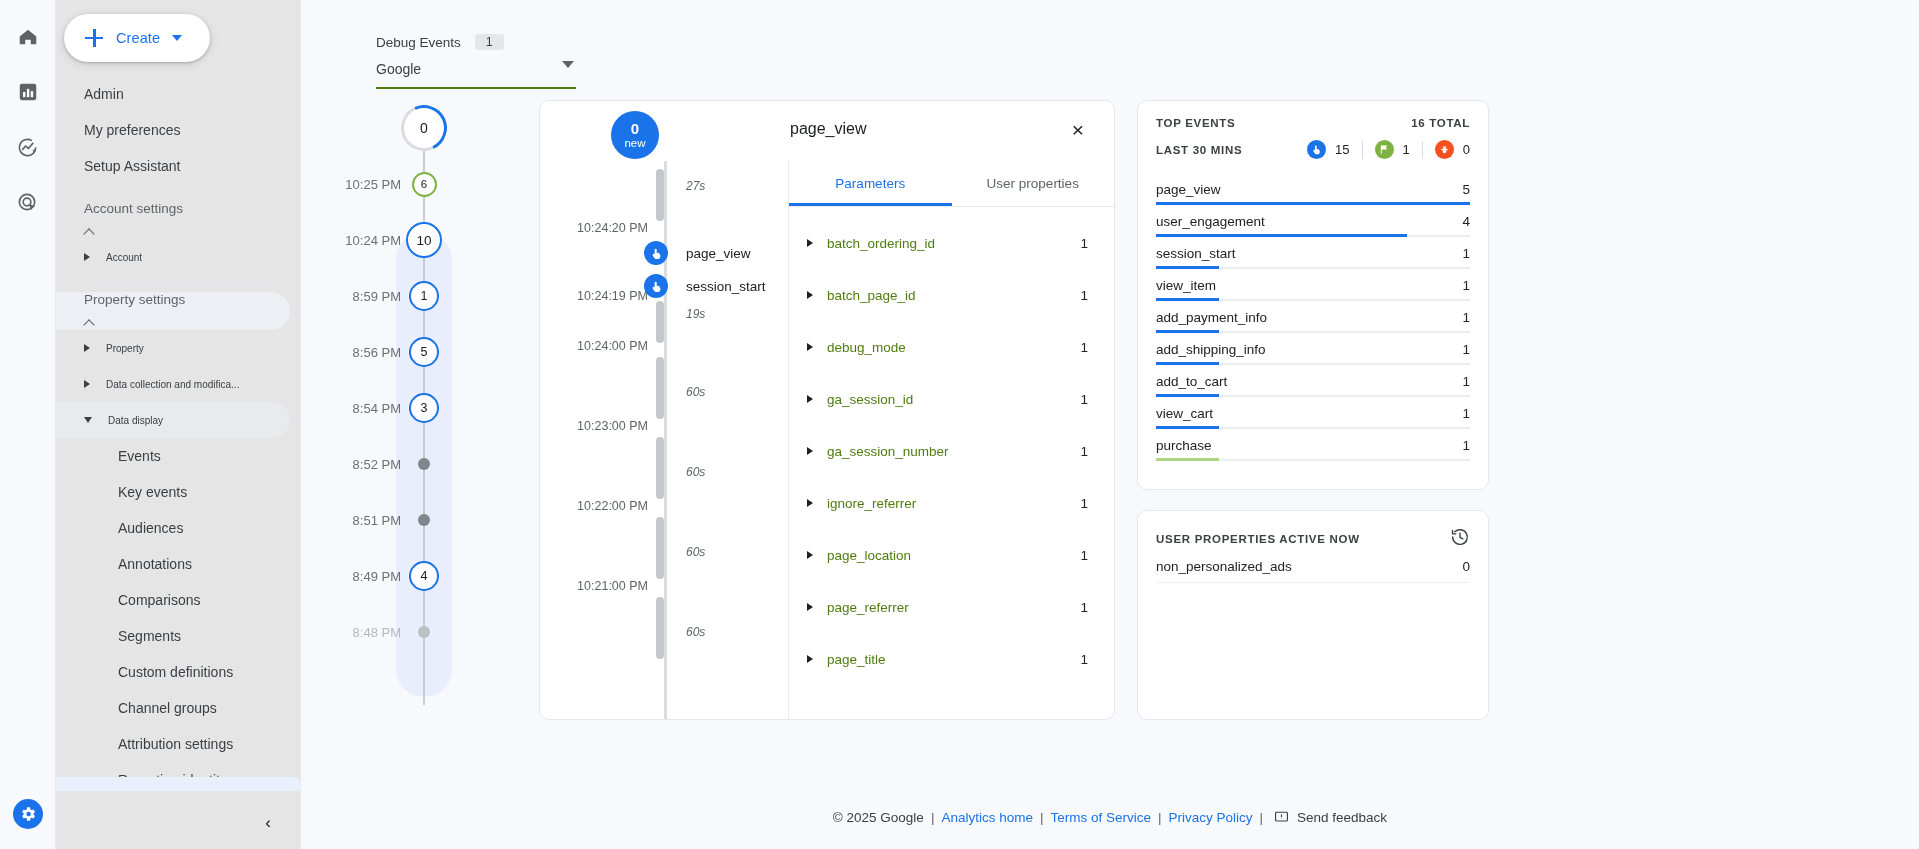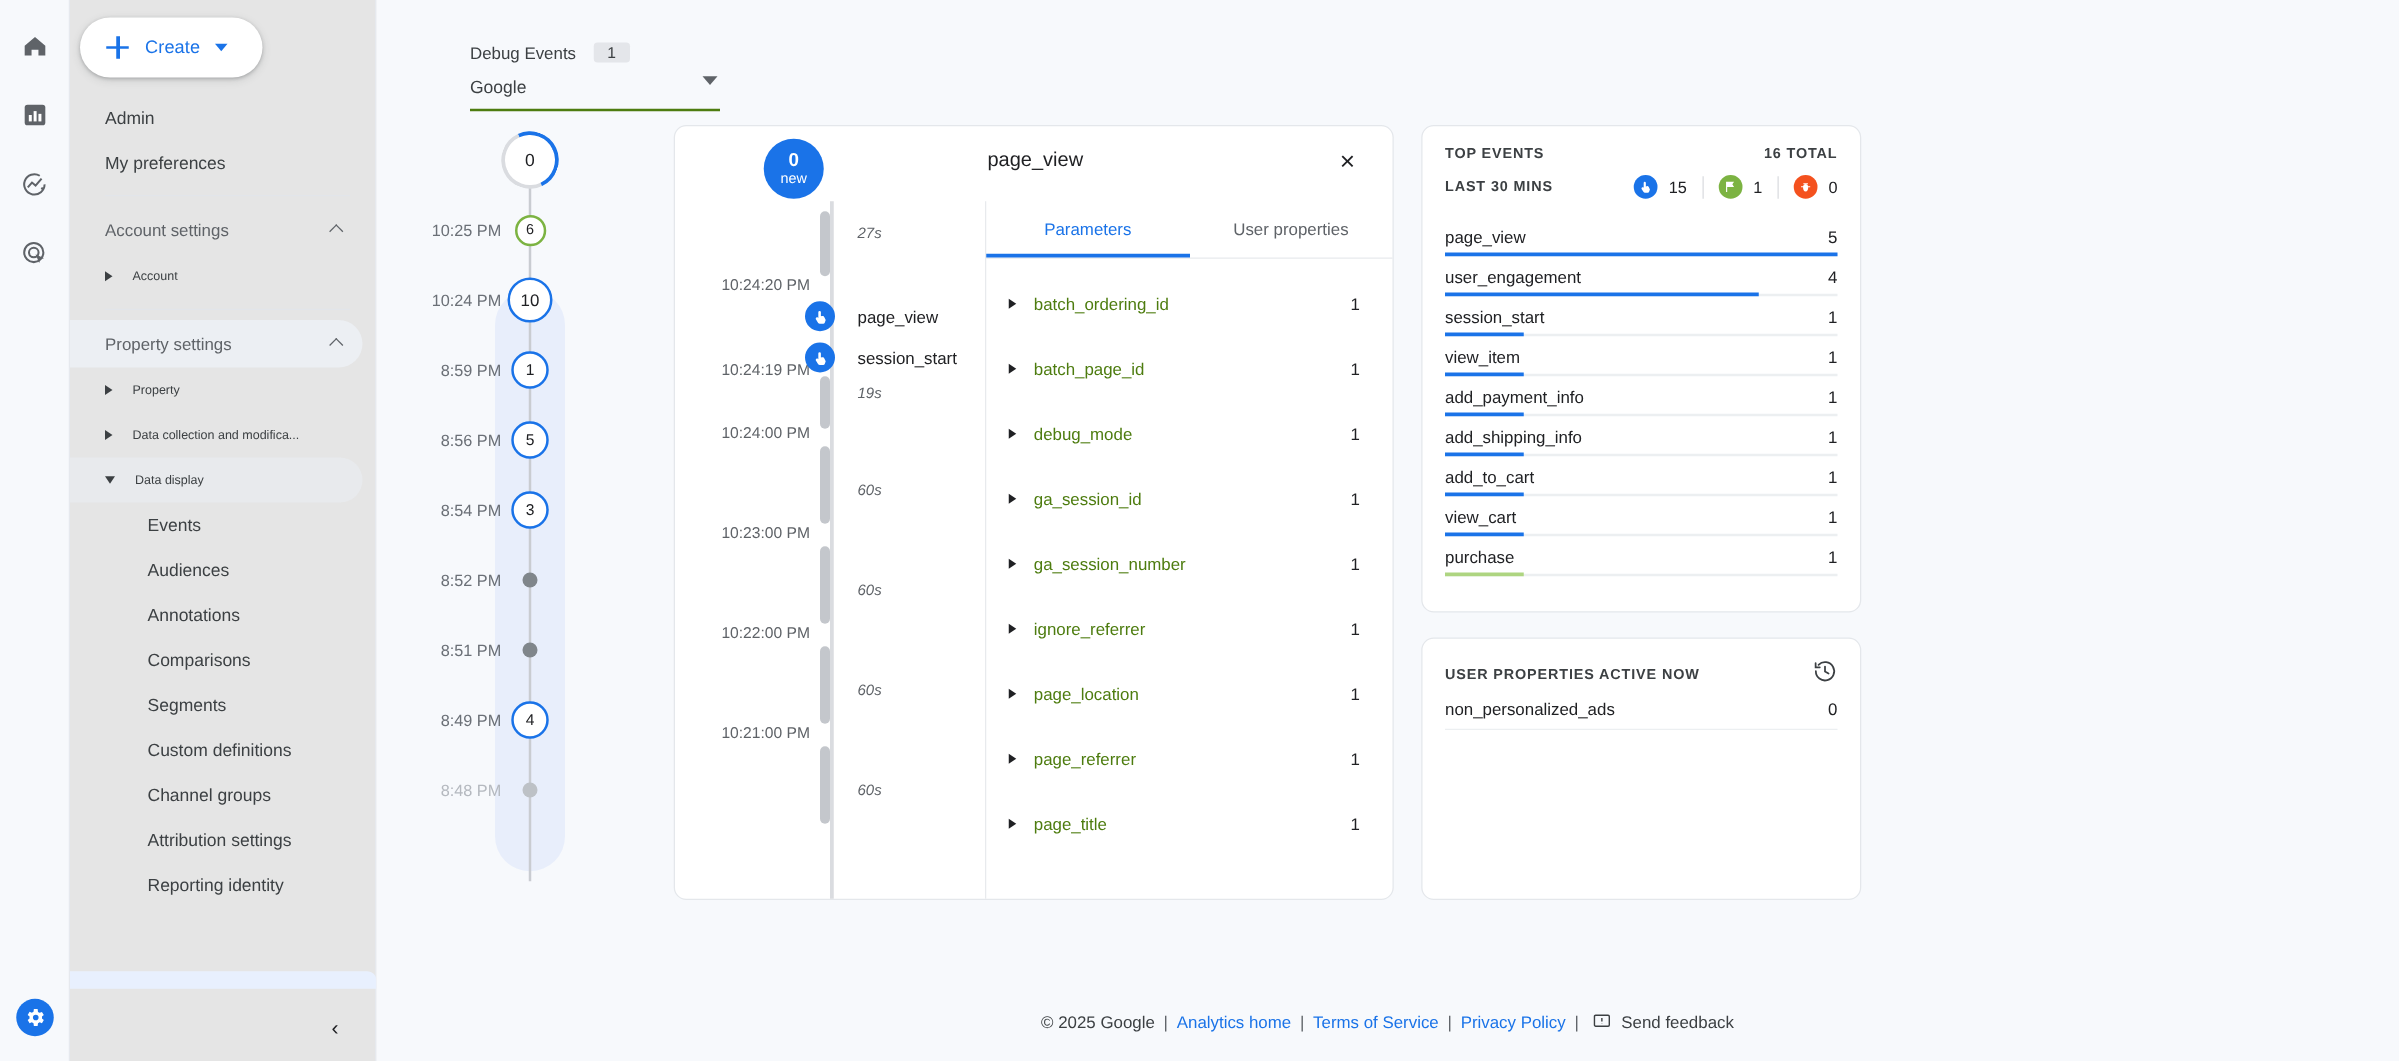--- a/index.html
+++ b/index.html
@@ -59,23 +59,23 @@
 
   .nav-list { margin-top:14px; }
   .nav-item {
     height:36px; display:flex; align-items:center;
     padding-left:28px; font-size:14px; color:#3c4043;
     cursor:pointer; border-radius:0 18px 18px 0; margin-right:10px;
   }
   .nav-sep { height:1px; background:#e2e5ea; margin:8px 20px 8px 28px; }
 
   .nav-group {
-    height:38px; display:flex; align-items:center; justify-content:space-between;
+    height:38px; display:flex; align-items:flex-start; justify-content:space-between;
     padding:0 14px 0 28px; font-size:13.5px; color:#5f6368;
-    cursor:pointer; border-radius:0 19px 19px 0; margin-right:10px;
+    cursor:pointer; border-radius:0 19px 19px 0; margin-right:10px;flex-direction:column;
   }
   .nav-group.active { background:#eceff3; }
   .chev { width:12px; height:12px; position:relative; }
   .chev:before {
     content:""; position:absolute; left:1px; top:3px;
     width:7px; height:7px; border-left:1.6px solid #5f6368; border-top:1.6px solid #5f6368;
     transform:rotate(45deg);
   }
   .nav-sub {
     height:36px; display:flex; align-items:center;
@@ -333,20 +333,23 @@
     <span class="caret-down"></span>
   </div>
 
   <div class="nav-list">
     <div class="nav-item">
       <span>Admin</span>
     </div>
     <div class="nav-item">
       <span>My preferences</span>
     </div>
+    <div class="nav-item">
+      <span>Setup Assistant</span>
+    </div>
 
     <div class="nav-sep"></div>
 
     <div class="nav-group">
       <span>Account settings</span>
       <span class="chev"></span>
     </div>
 
     <div class="nav-sub">
       <span class="tri"></span>
@@ -368,20 +371,23 @@
       <span class="tri"></span>
       <span>Data collection and modifica...</span>
     </div>
     <div class="nav-sub sel">
       <span class="tri open"></span>
       <span>Data display</span>
     </div>
 
     <div class="nav-leaf">
         <span>Events</span>
+      </div>
+    <div class="nav-leaf">
+        <span>Key events</span>
       </div>
     <div class="nav-leaf">
         <span>Audiences</span>
       </div>
     <div class="nav-leaf">
         <span>Annotations</span>
       </div>
     <div class="nav-leaf">
         <span>Comparisons</span>
       </div>

